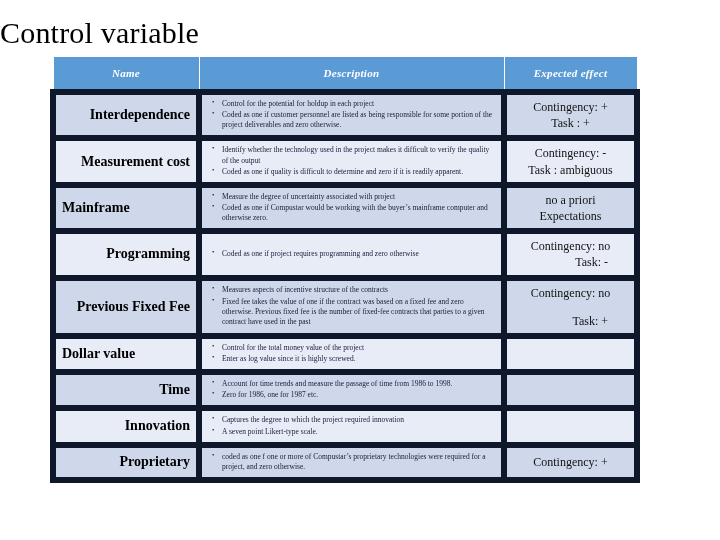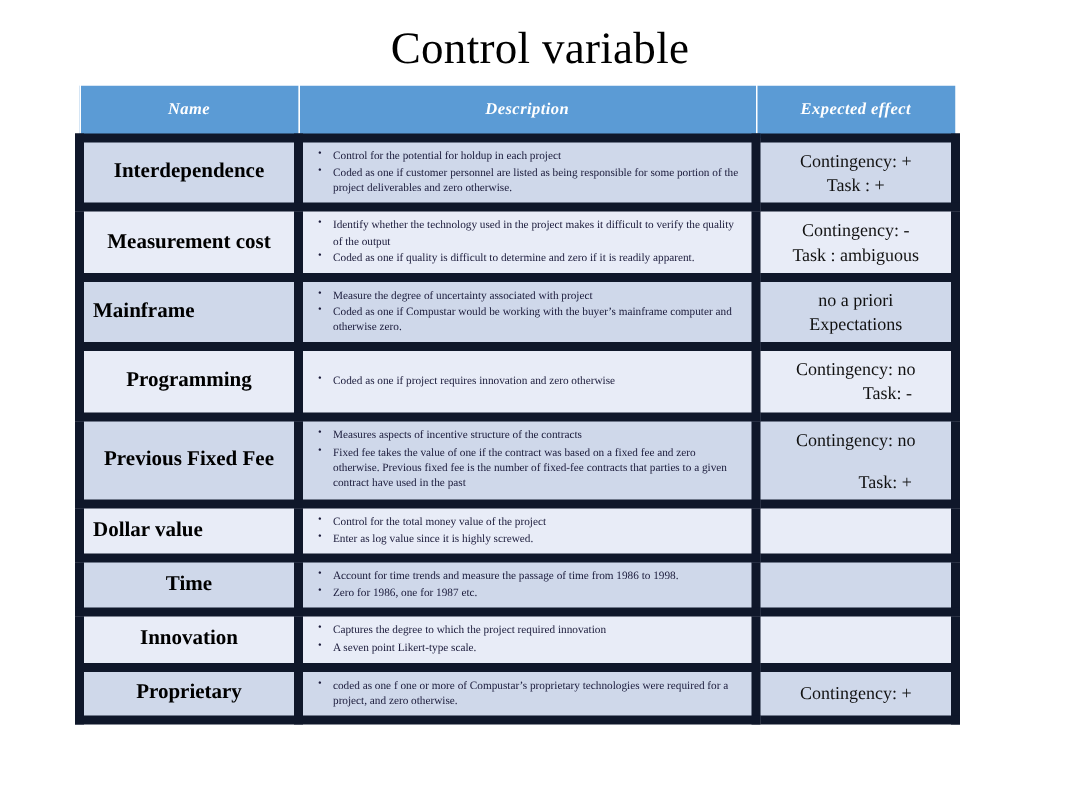--- a/index.html
+++ b/index.html
@@ -19,21 +19,21 @@
     position: relative;
     width: 720px;
     height: 540px;
     background: #ffffff;
   }
   .slide-title {
     position: absolute;
     left: 0;
     top: 16px;
     width: 720px;
-    text-align: center;
+    text-align: left;
     font-family: "Liberation Serif", "DejaVu Serif", serif;
     font-size: 30px;
     font-weight: 400;
     letter-spacing: 0.2px;
     color: #000000;
     line-height: 1.1;
   }
   .table-wrap {
     position: absolute;
     left: 50px;
@@ -72,21 +72,21 @@
 
   td.cell-name {
     text-align: center;
     font-size: 14px;
     font-weight: bold;
     font-family: "Liberation Serif", "DejaVu Serif", serif;
     color: #000000;
     line-height: 1.15;
   }
   td.cell-name.align-right { text-align: left; padding-right: 14px; }
-  td.cell-name.align-center { text-align: center; }
+  td.cell-name.align-center { text-align: right; }
 
   td.cell-desc {
     font-size: 7.5px;
     line-height: 1.35;
     color: #1a1a3a;
     vertical-align: middle;
     padding-left: 8px;
   }
   ul.bullets {
     margin: 0;
@@ -178,21 +178,21 @@
             </td>
             <td class="cell-effect">
               <span class="eff-line">no a priori</span>
               <span class="eff-line">Expectations</span>
             </td>
           </tr>
           <tr class="band-b">
             <td class="cell-name align-center">Programming</td>
             <td class="cell-desc">
               <ul class="bullets">
-                <li>Coded as one if project requires innovation and zero otherwise</li>
+                <li>Coded as one if project requires programming and zero otherwise</li>
               </ul>
             </td>
             <td class="cell-effect">
               <span class="eff-line">Contingency: no</span>
               <span class="eff-line right">Task: -</span>
             </td>
           </tr>
           <tr class="band-a">
             <td class="cell-name align-center">Previous Fixed Fee</td>
             <td class="cell-desc">

